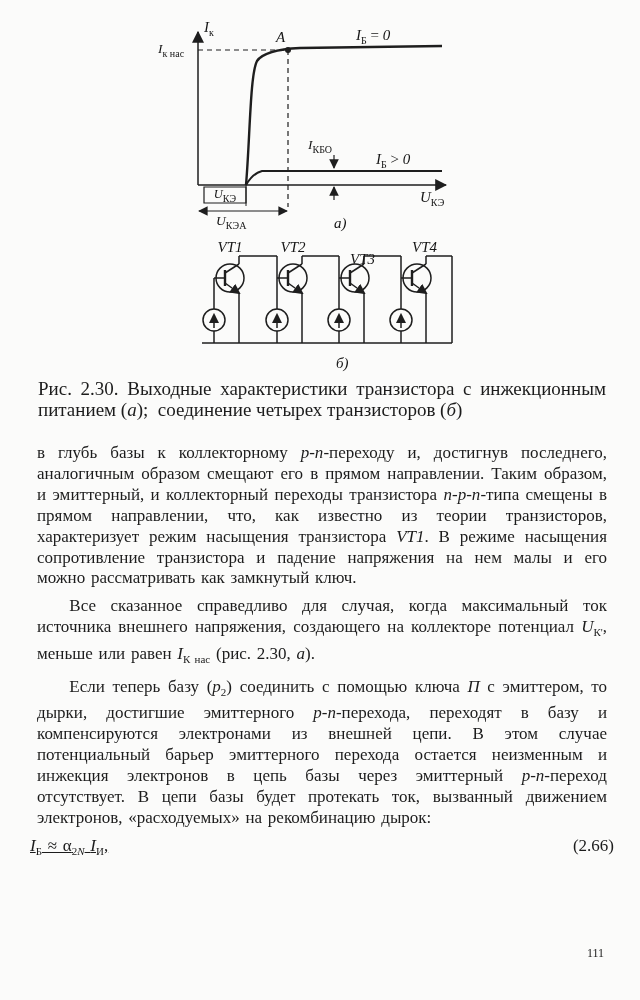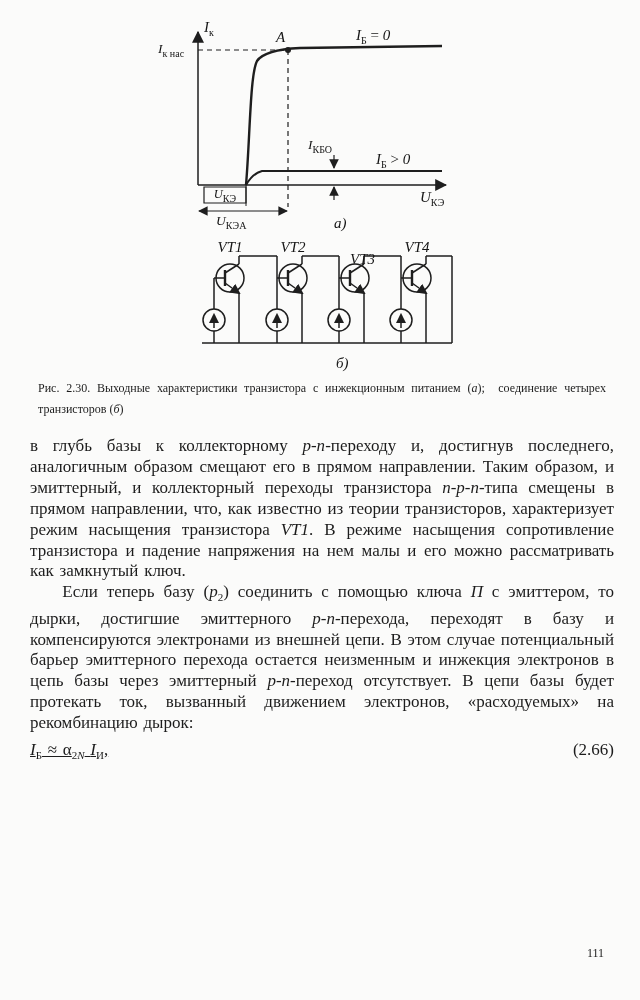--- a/index.html
+++ b/index.html
@@ -11,28 +11,28 @@
   .page{position:absolute;inset:0;padding-left:31px;}
   .fig{position:absolute;}
   .fig svg{display:block;}
   .flab{
     position:absolute;font-style:italic;font-size:15px;line-height:1.05;
     white-space:nowrap;color:#161616;
   }
   .flab sub{font-size:10px;font-style:normal;}
   .caption{
     position:absolute;left:38px;top:378px;width:568px;
-    font-size:12px;line-height:21px;text-align:justify;
+    font-size:19px;line-height:21px;text-align:justify;
   }
   .body-text{
     position:absolute;left:30px;top:436px;width:584px;
     font-size:17px;line-height:20.9px;text-align:justify;
     word-spacing:1.5px;
   }
-  .body-text p{margin:0;}
+  .body-text p{margin:7px;}
   .body-text p.ind{text-indent:1.9em;}
   .body-text sub{font-size:11px;}
   .formula-row{position:relative;text-align:left;margin:6px 0 4px 0;text-decoration:underline;}
   .formula-row .fnum{position:absolute;right:0;top:0;}
   .pagenum{position:absolute;right:36px;top:946px;font-size:12px;}
   line,path,rect,circle{vector-effect:non-scaling-stroke;}
 </style>
 </head>
 <body>
 
@@ -157,28 +157,29 @@
         <g>
           <circle cx="233" cy="80" r="11"></circle>
             <line x1="233" y1="88" x2="233" y2="75" marker-end="url(#arb)"></line>
             <line x1="233" y1="91" x2="233" y2="103"></line>
         </g>
       </g>
     </svg>
     <div class="flab" style="left:42px;top:0;width:40px;text-align:center;">VT1</div>
     <div class="flab" style="left:105px;top:0;width:40px;text-align:center;">VT2</div>
     <div class="flab" style="left:167px;top:0;width:40px;text-align:right;margin-top:12px;">VT3</div>
-    <div class="flab" style="left:229px;top:0;width:40px;text-align:center;">VT4</div>
+    <div class="flab" style="left:229px;top:0;width:40px;text-align:right;">VT4</div>
     <div class="flab" style="left:168px;top:116px;">б)</div>
   </div>
 
   <div class="caption">Рис. 2.30. Выходные характеристики транзистора с инжекционным питанием (<i>а</i>);&nbsp; соединение четырех транзисторов (<i>б</i>)</div>
 
   <div class="body-text">
     <p>в глубь базы к коллекторному <i>p-n</i>-переходу и, достигнув последнего, аналогичным образом смещают его в прямом направлении. Таким образом, и эмиттерный, и коллекторный переходы транзистора <i>n-p-n</i>-типа смещены в прямом направлении, что, как известно из теории транзисторов, характеризует режим насыщения транзистора <i>VT1</i>. В режиме насыщения сопротивление транзистора и падение напряжения на нем малы и его можно рассматривать как замкнутый ключ.</p>
+    <p class="ind">Все сказанное справедливо для случая, когда максимальный ток источника внешнего напряжения, создающего на коллекторе потенциал <i>U</i><sub>К'</sub>, меньше или равен <i>I</i><sub>К нас</sub> (рис. 2.30, <i>а</i>).</p>
     <p class="ind">Если теперь базу (<i>p</i><sub>2</sub>) соединить с помощью ключа <i>П</i> с эмиттером, то дырки, достигшие эмиттерного <i>p-n</i>-перехода, переходят в базу и компенсируются электронами из внешней цепи. В этом случае потенциальный барьер эмиттерного перехода остается неизменным и инжекция электронов в цепь базы через эмиттерный <i>p-n</i>-переход отсутствует. В цепи базы будет протекать ток, вызванный движением электронов, «расходуемых» на рекомбинацию дырок:</p>
     <div class="formula-row">
       <span><i>I</i><sub>Б</sub> ≈ α<sub>2<i>N</i></sub> <i>I</i><sub>И</sub>,</span>
       <span class="fnum">(2.66)</span>
     </div>
   </div>
 
   <div class="pagenum">111</div>
 
 </div>

